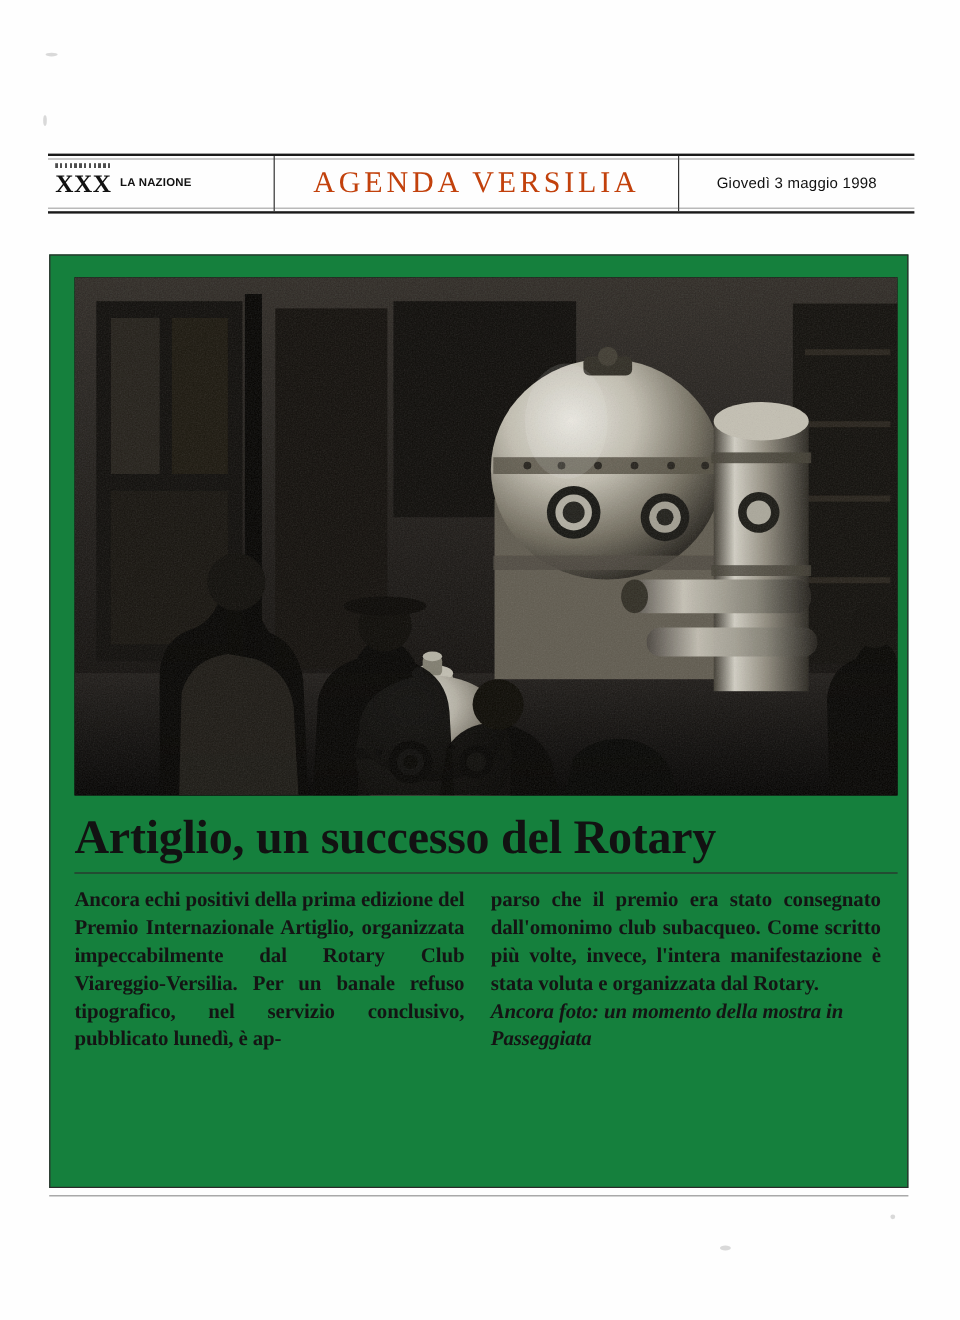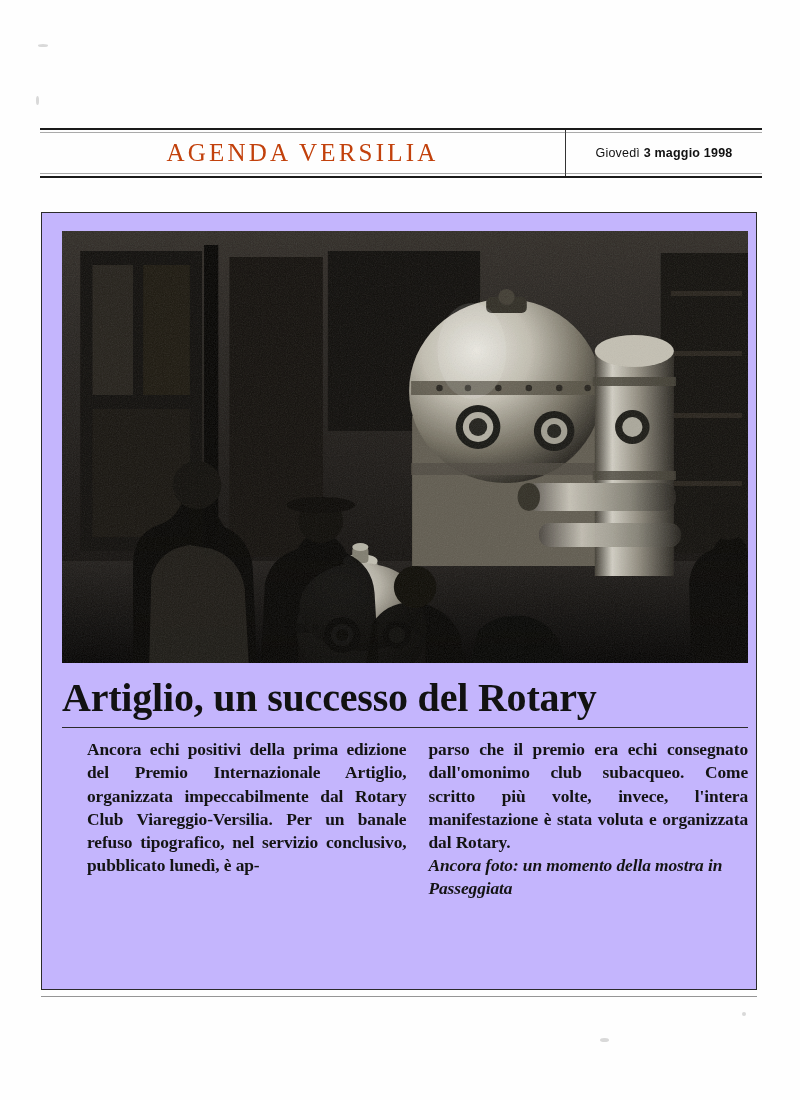--- a/index.html
+++ b/index.html
@@ -114,31 +114,31 @@
     display: flex;
     align-items: center;
     justify-content: center;
   }
   .mast-date {
     font-family: "Liberation Sans", sans-serif;
     font-size: 12.5px;
     letter-spacing: .2px;
     white-space: nowrap;
   }
-  .mast-date b { font-weight: bold; }
+  .mast-date b { font-weight: normal; }
 
   
   .article {
     position: absolute;
     left: 41px;
     top: 212px;
     width: 716px;
     height: 778px;
     border: 1.6px solid #2b2b2b;
-    background: #c4b5fd;
+    background: #15803d;
     box-sizing: border-box;
     padding: 18px 8px 14px 20px;
   }
 
   
   .photo {
     width: 100%;
     height: 432px;
     position: relative;
     overflow: hidden;
@@ -161,21 +161,20 @@
   .rule {
     height: 1.3px;
     background: #2b2b2b;
     margin: 2px 0 10px 0;
   }
 
   
   .cols {
     display: flex;
     gap: 22px;
-    margin-left: 25px;
   }
   .col {
     width: 325px;
     font-family: "Liberation Serif", serif;
     font-weight: bold;
     font-size: 17.4px;
     line-height: 1.33;
     text-align: justify;
     color: #141414;
     letter-spacing: -0.1px;
@@ -202,20 +201,24 @@
 <body>
 
 <div class="page">
 
   <div class="speckle" style="left:38px;top:44px;width:10px;height:3px;"></div>
   <div class="speckle" style="left:36px;top:96px;width:3px;height:9px;"></div>
   <div class="speckle" style="left:600px;top:1038px;width:9px;height:4px;"></div>
   <div class="speckle" style="left:742px;top:1012px;width:4px;height:4px;"></div>
 
   <div class="masthead">
+    <div class="mast-left">
+      <span class="mast-xxx">XXX</span>
+      <span class="mast-paper">LA NAZIONE</span>
+    </div>
     <div class="mast-center">
       <span class="mast-title">AGENDA VERSILIA</span>
     </div>
     <div class="mast-right">
       <span class="mast-date">
         <span>Giovedì</span>
         <b>3 maggio</b>
         <b>1998</b>
       </span>
     </div>
@@ -381,20 +384,20 @@
     </div>
 
     <h1 class="headline">Artiglio, un successo del Rotary</h1>
     <div class="rule"></div>
 
     <div class="cols">
       <div class="col">
         <p>Ancora echi positivi della prima edizione del Premio Internazionale Artiglio, organizzata impeccabilmente dal Rotary Club Viareggio-Versilia. Per un banale refuso tipografico, nel servizio conclusivo, pubblicato lunedì, è ap-</p>
       </div>
       <div class="col">
-        <p>parso che il premio era echi consegnato dall'omonimo club subacqueo. Come scritto più volte, invece, l'intera manifestazione è stata voluta e organizzata dal Rotary.</p>
+        <p>parso che il premio era stato consegnato dall'omonimo club subacqueo. Come scritto più volte, invece, l'intera manifestazione è stata voluta e organizzata dal Rotary.</p>
         <p class="caption">Ancora foto: un momento della mostra in Passeggiata</p>
       </div>
     </div>
   </div>
 
   <div class="bottom-rule"></div>
 </div>
 
 </body></html>

